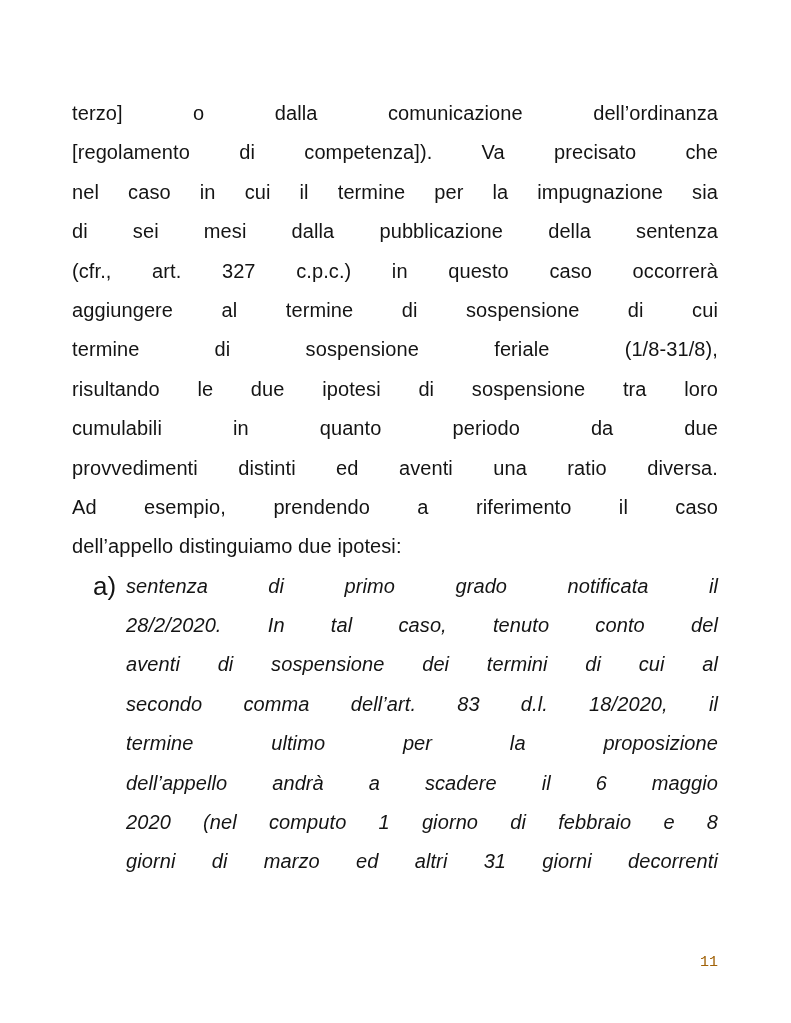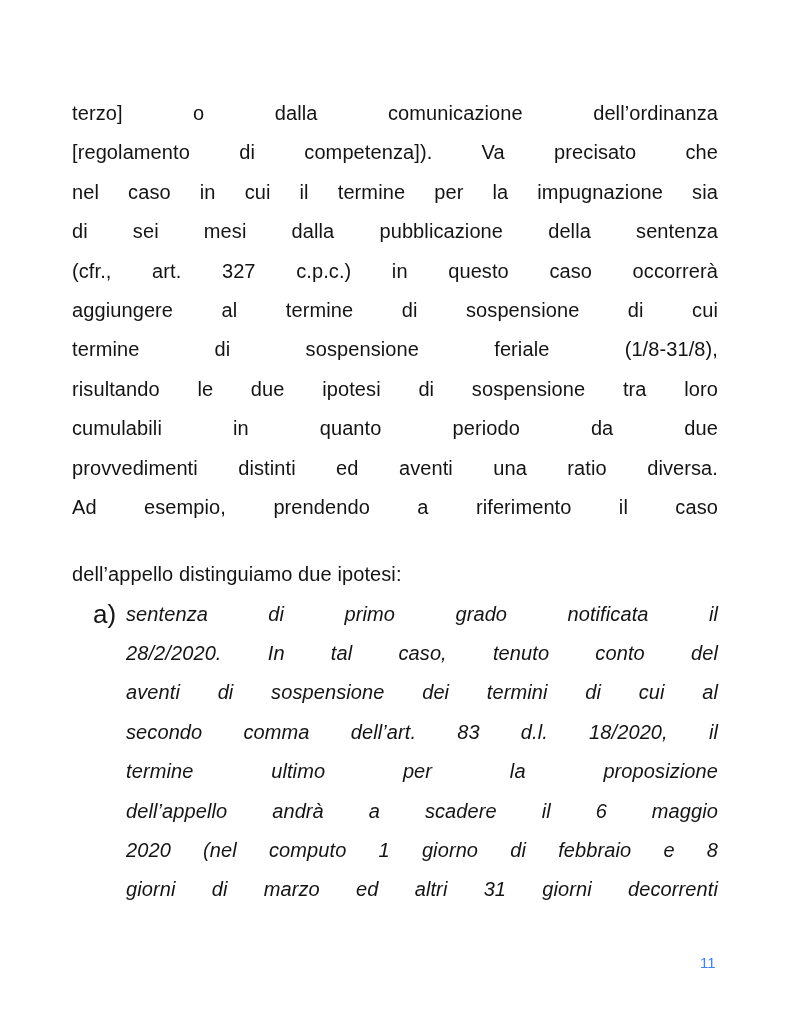--- a/index.html
+++ b/index.html
@@ -29,21 +29,20 @@
     font-weight: 400;
     letter-spacing: 0.1px;
     text-align: justify;
     text-align-last: justify;
     white-space: normal;
     overflow: visible;
   }
   .line.no-justify {
     text-align: right;
     text-align-last: left;
-    margin-top: 28px;
   }
   .list-item {
     display: flex;
     align-items: flex-start;
   }
   .list-marker-cell {
     margin-left: 21px;
     width: 33px;
     flex: 0 0 33px;
     height: 39.4px;
@@ -55,22 +54,23 @@
     flex: 0 0 592px;
     width: 592px;
     font-style: italic;
   }
   .page-number {
     position: absolute;
     left: 700px;
     top: 953px;
     font-size: 15px;
     line-height: 20px;
-    color: #3b82f6;
+    color: #a16207;
     text-align: center;
+    font-family: Liberation Mono, monospace;
   }
 </style>
 </head>
 <body>
 
 <div class="page">
 
   <div class="text-block">
 
     <div>

